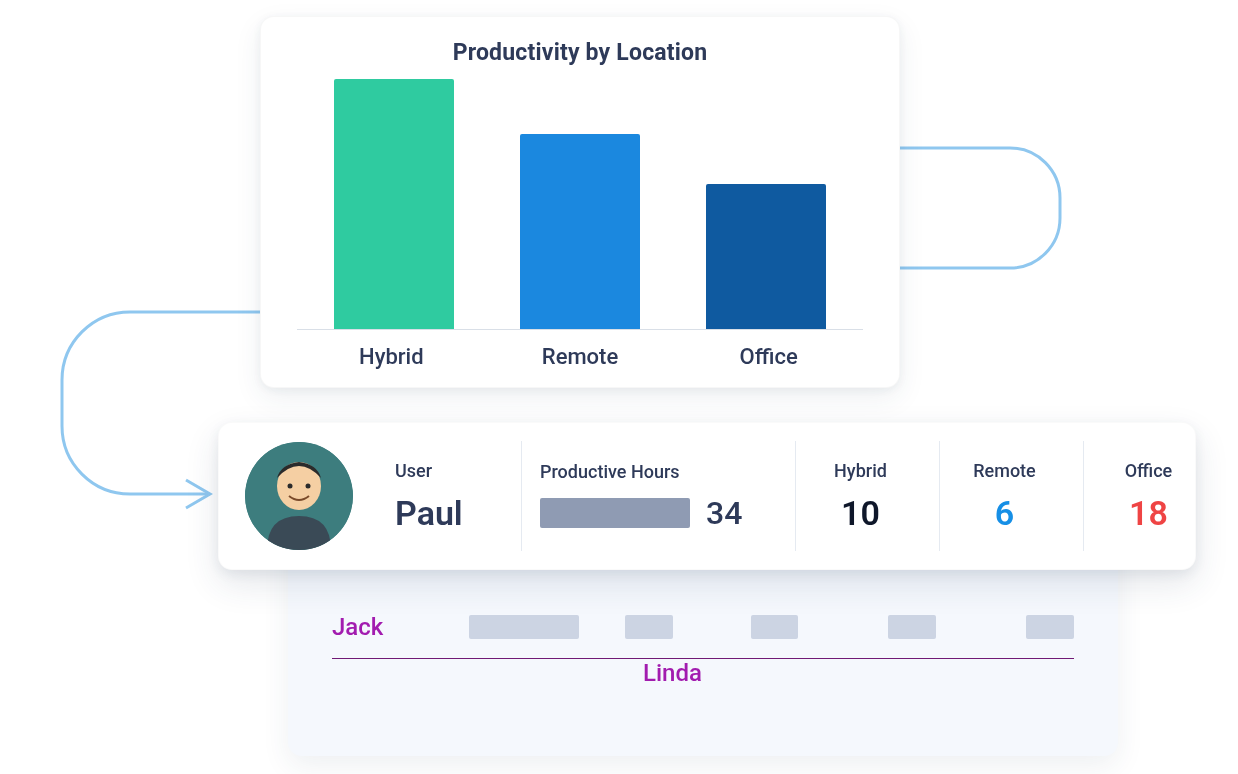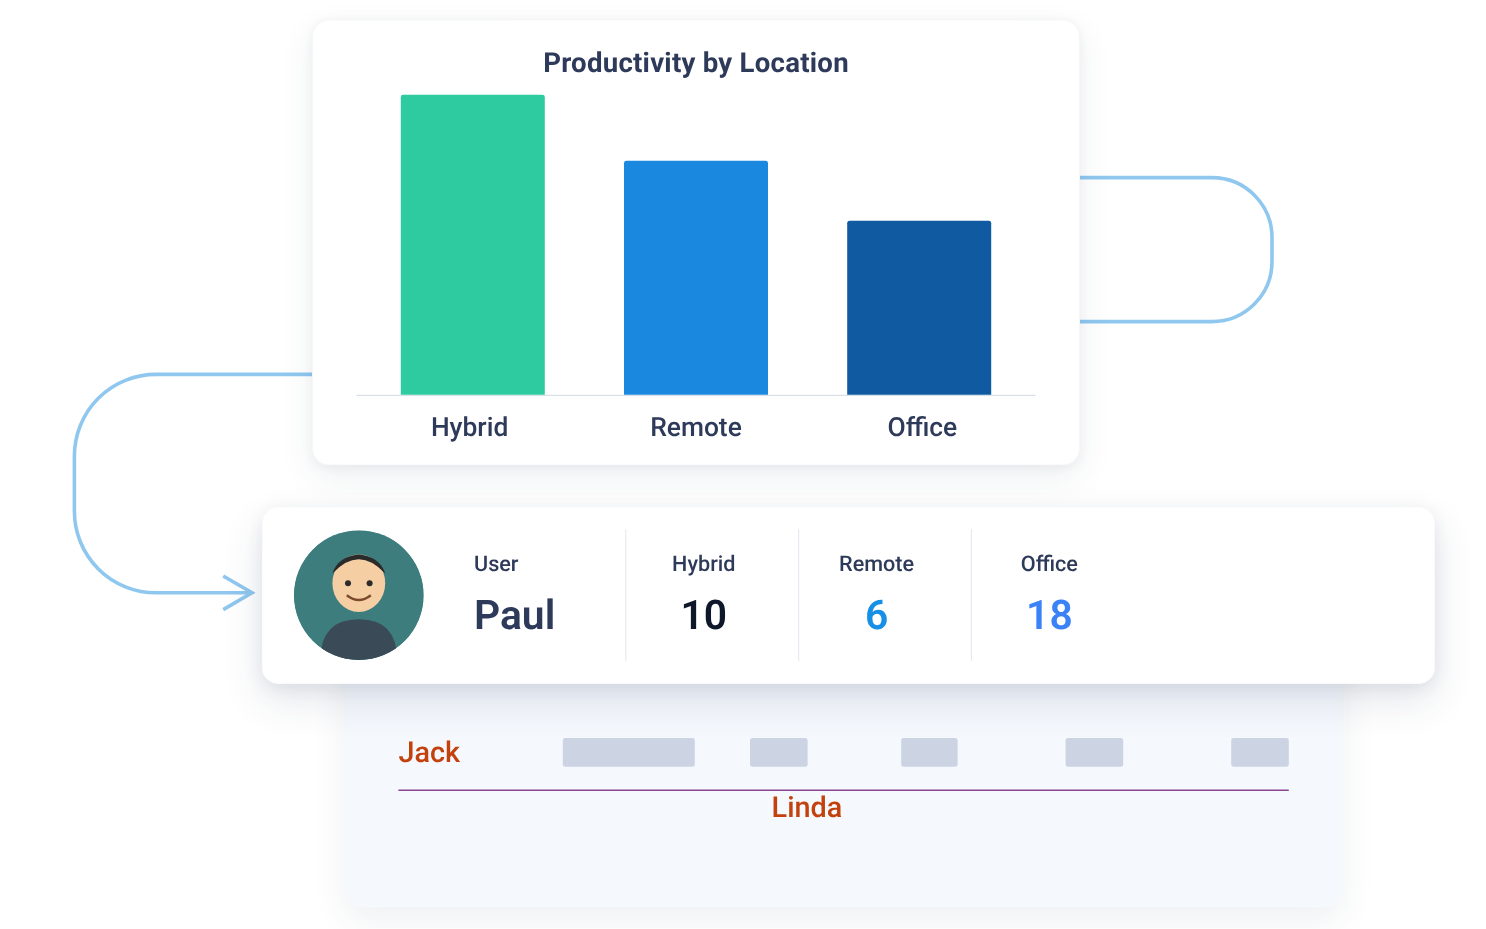--- a/index.html
+++ b/index.html
@@ -142,21 +142,21 @@
     font-weight: 500;
     color: #2e3a59;
   }
   .col-num { min-width: 130px; align-items:center; text-align:center;}
   .num {
     font-size: 34px;
     font-weight: 600;
   }
   .c-hybrid { color: #0f172a; }
   .c-remote { color: #168fe6; }
-  .c-office { color: #3b82f6; }
+  .c-office { color: #ef4444; }
 
   
   .list-card {
     position: absolute;
     left: 288px;
     top: 486px;
     width: 830px;
     height: 270px;
     background: #f5f8fd;
     border-radius: 14px;
@@ -167,21 +167,21 @@
   .list-row {
     display: flex;
     align-items: center;
     height: 62px;
     gap: 18px;
   }
   .list-row + .list-row { border-top: 1px solid #701a75; flex-direction: column; }
   .list-name {
     width: 120px;
     font-size: 24px;
-    color: #c2410c;
+    color: #a21caf;
     font-weight: 500;
   }
   .plc { background:#ccd4e3; height:24px; border-radius:2px; }
   .plc.w1{width:110px;} .plc.w2{width:48px;} .plc.w3{width:48px;} .plc.w4{width:48px;} .plc.w5{width:48px;}
   .gap1{margin-left:0;} .gap2{margin-left:28px;} .gap3{margin-left:60px;} .gap4{margin-left:72px;} .gap5{margin-left:72px;}
 
 </style>
 </head>
 <body>
 
@@ -241,20 +241,27 @@
         <path d="M 22 108 Q 22 74 54 74 Q 86 74 86 108 Z" fill="#3a4a56"></path>
         <path d="M 44 54 Q 54 62 64 54" stroke="#7a4a2a" stroke-width="2" fill="none"></path>
         <circle cx="45" cy="44" r="2.5" fill="#2b2b2b"></circle>
           <circle cx="63" cy="44" r="2.5" fill="#2b2b2b"></circle>
       </svg>
     </div>
     <div class="col col-user">
       <div class="col-header">User</div>
       <div class="big">Paul</div>
     </div>
+    <div class="col col-ph">
+      <div class="col-header">Productive Hours</div>
+      <div class="ph-row">
+        <div class="ph-bar"></div>
+        <div class="ph-val">34</div>
+      </div>
+    </div>
     <div class="col col-num">
       <div class="col-header">Hybrid</div>
       <div class="num c-hybrid">10</div>
     </div>
     <div class="col col-num">
       <div class="col-header">Remote</div>
       <div class="num c-remote">6</div>
     </div>
     <div class="col col-num">
       <div class="col-header">Office</div>

